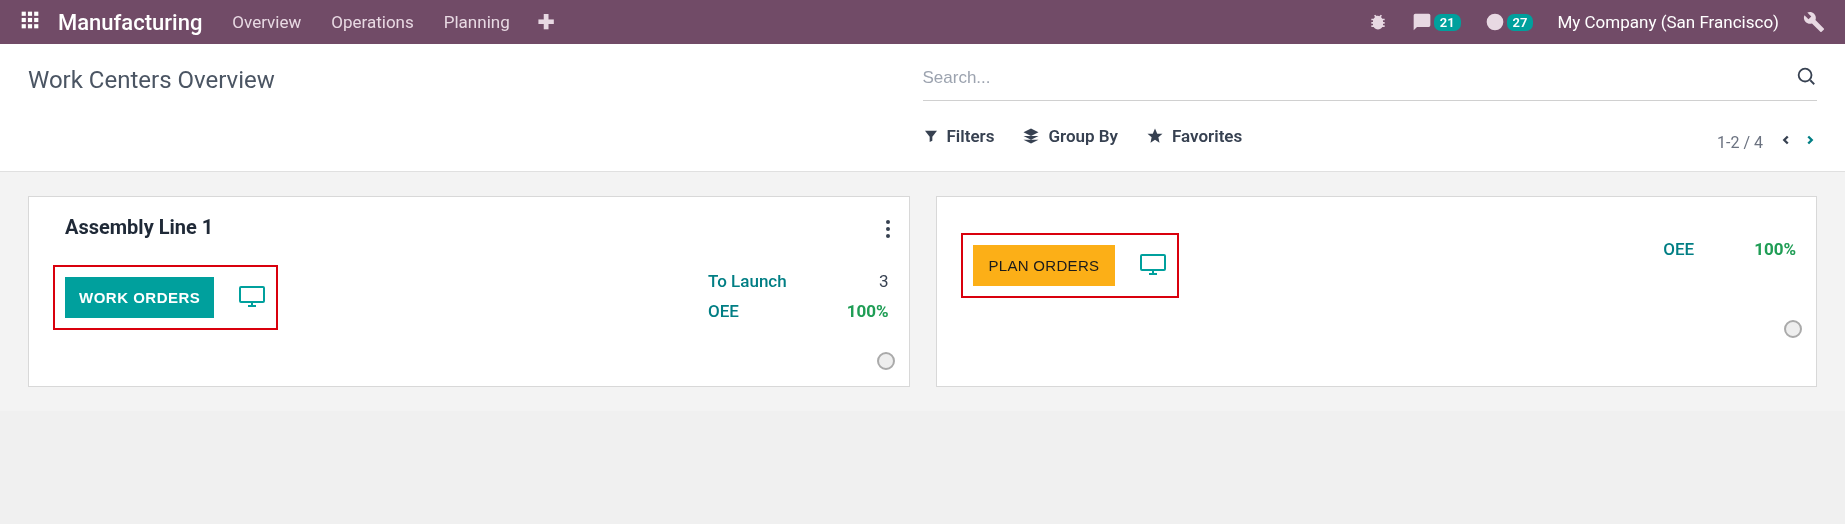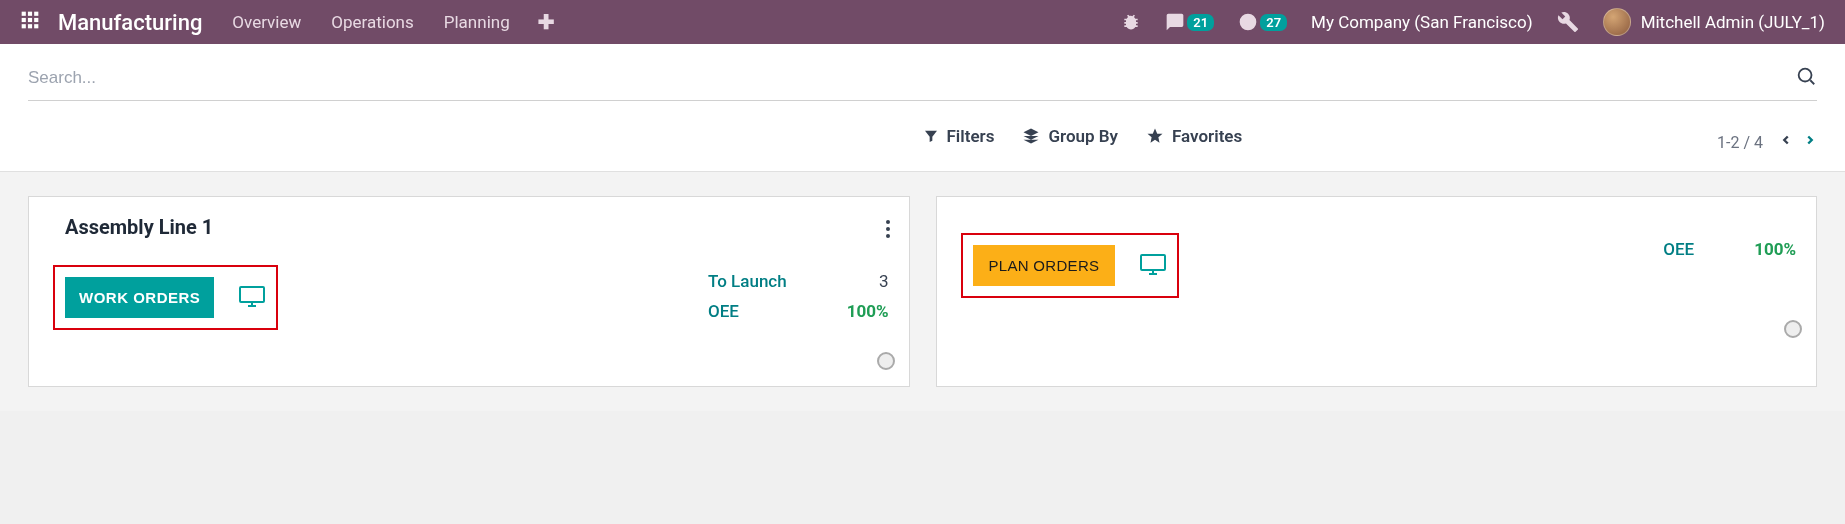--- a/index.html
+++ b/index.html
@@ -208,28 +208,27 @@
           <path d="M12 2a10 10 0 100 20 10 10 0 000-20zm1 11h5v-2h-4V6h-2v7h1z"></path>
         </svg>
       <span class="badge">27</span>
     </div>
     <div class="nav-company">My Company (San Francisco)</div>
     <div class="nav-icon">
       <svg width="22" height="22" viewBox="0 0 24 24">
           <path d="M22.7 19l-9.1-9.1c.9-2.3.4-5-1.5-6.9-2-2-5-2.4-7.4-1.3L9 6 6 9 1.6 4.7C.4 7.1.9 10.1 2.9 12.1c1.9 1.9 4.6 2.4 6.9 1.5l9.1 9.1c.4.4 1 .4 1.4 0l2.3-2.3c.5-.4.5-1.1.1-1.4z"></path>
         </svg>
     </div>
-    <div class="nav-user">
-      <div class="avatar"></div>
-      <span>Mitchell Admin (JULY_1)</span>
-    </div>
   </div>
 </div>
 
 <div class="control-row">
+  <div class="control-left">
+    <div class="page-title">Work Centers Overview</div>
+  </div>
   <div class="control-right">
     <div class="search-box">
       <input class="search-input" placeholder="Search..." style="">
       <span class="search-icon">
         <svg width="22" height="22" viewBox="0 0 24 24" fill="none" stroke="#374151" stroke-width="2">
             <circle cx="11" cy="11" r="7"></circle>
             <line x1="21" y1="21" x2="16.65" y2="16.65"></line>
           </svg>
       </span>
     </div>

